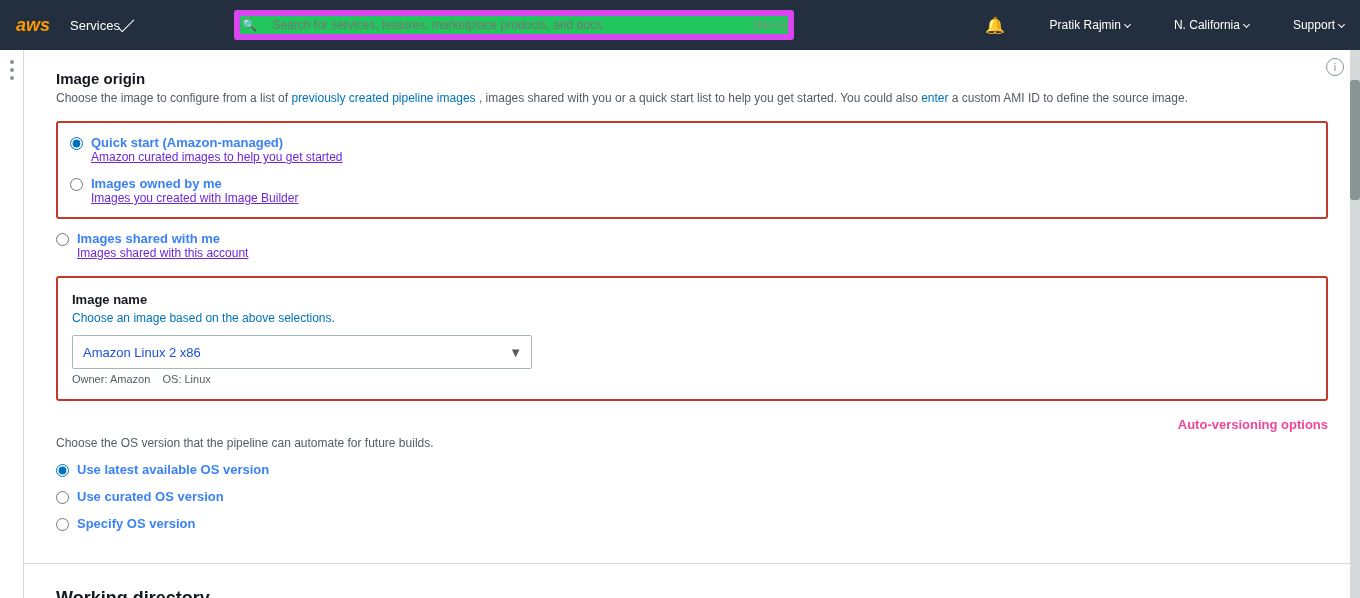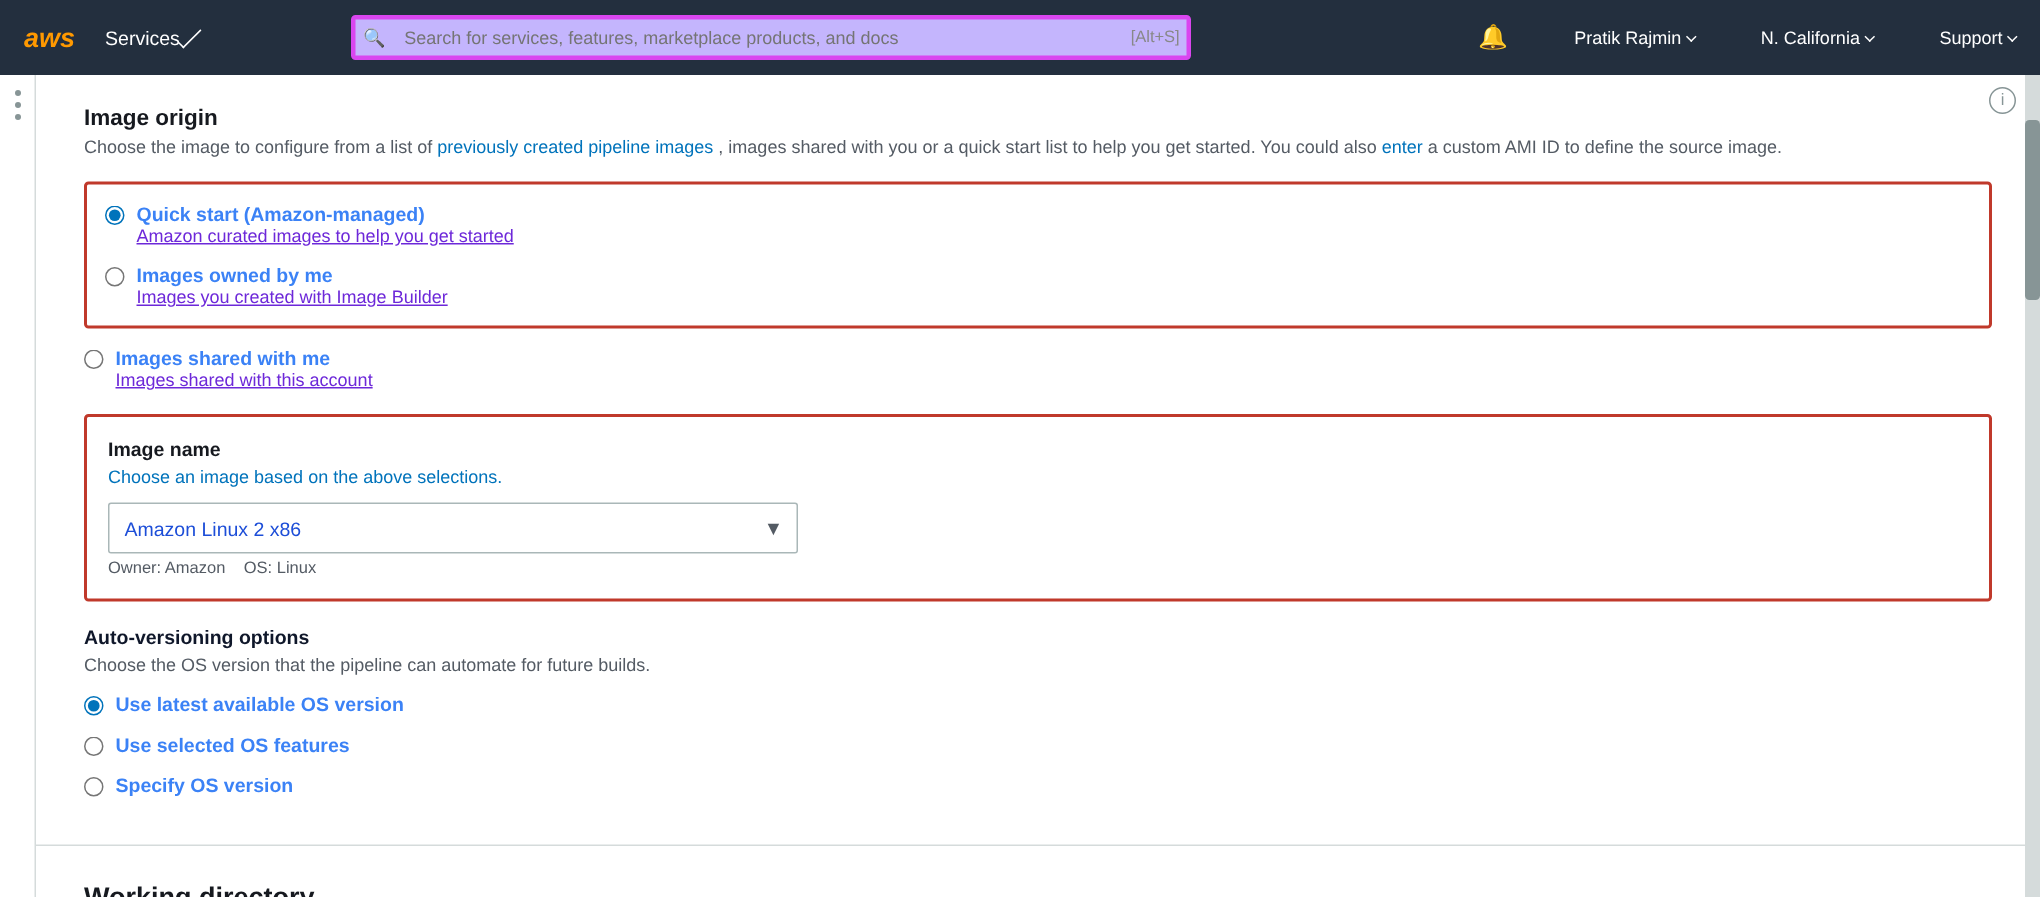--- a/index.html
+++ b/index.html
@@ -46,22 +46,22 @@
     .search-bar {
       flex: 1;
       max-width: 560px;
       margin: 0 auto;
       position: relative;
     }
     .search-bar input {
       width: 100%;
       height: 30px;
       border-radius: 3px;
-      border: 3px solid #d946ef;
-      background: #c4b5fd;
+      border: 6px solid #d946ef;
+      background: #22c55e;
       padding: 0 2px 0 32px;
       font-size: 12px;
       color: #555;
     }
     .search-icon-wrap {
       position: absolute;
       left: 8px;
       top: 50%;
       transform: translateY(-50%);
       color: #888;
@@ -240,22 +240,23 @@
       margin-top: 4px;
     }
 
     
     .auto-version-section {
       margin-top: 16px;
     }
     .auto-version-title {
       font-size: 13px;
       font-weight: 700;
-      color: #0f172a;
+      color: #ec4899;
       margin-bottom: 4px;
+      text-align: right;
     }
     .auto-version-desc {
       font-size: 12px;
       color: #545b64;
       margin-bottom: 12px;
     }
 
     
     .working-dir-section {
       background: #fff;
@@ -403,21 +404,21 @@
 
       <div class="auto-version-section">
         <div class="auto-version-title">Auto-versioning options</div>
         <div class="auto-version-desc">Choose the OS version that the pipeline can automate for future builds.</div>
         <div class="radio-option">
           <input type="radio" name="auto-version" id="latest-os" checked="" style="">
           <div class="radio-label">Use latest available OS version</div>
         </div>
         <div class="radio-option">
           <input type="radio" name="auto-version" id="selected-os" style="">
-          <div class="radio-label">Use selected OS features</div>
+          <div class="radio-label">Use curated OS version</div>
         </div>
         <div class="radio-option">
           <input type="radio" name="auto-version" id="specify-os" style="">
           <div class="radio-label">Specify OS version</div>
         </div>
       </div>
     </div>
 
     <div class="working-dir-section">
       <div class="working-dir-title">Working directory</div>

